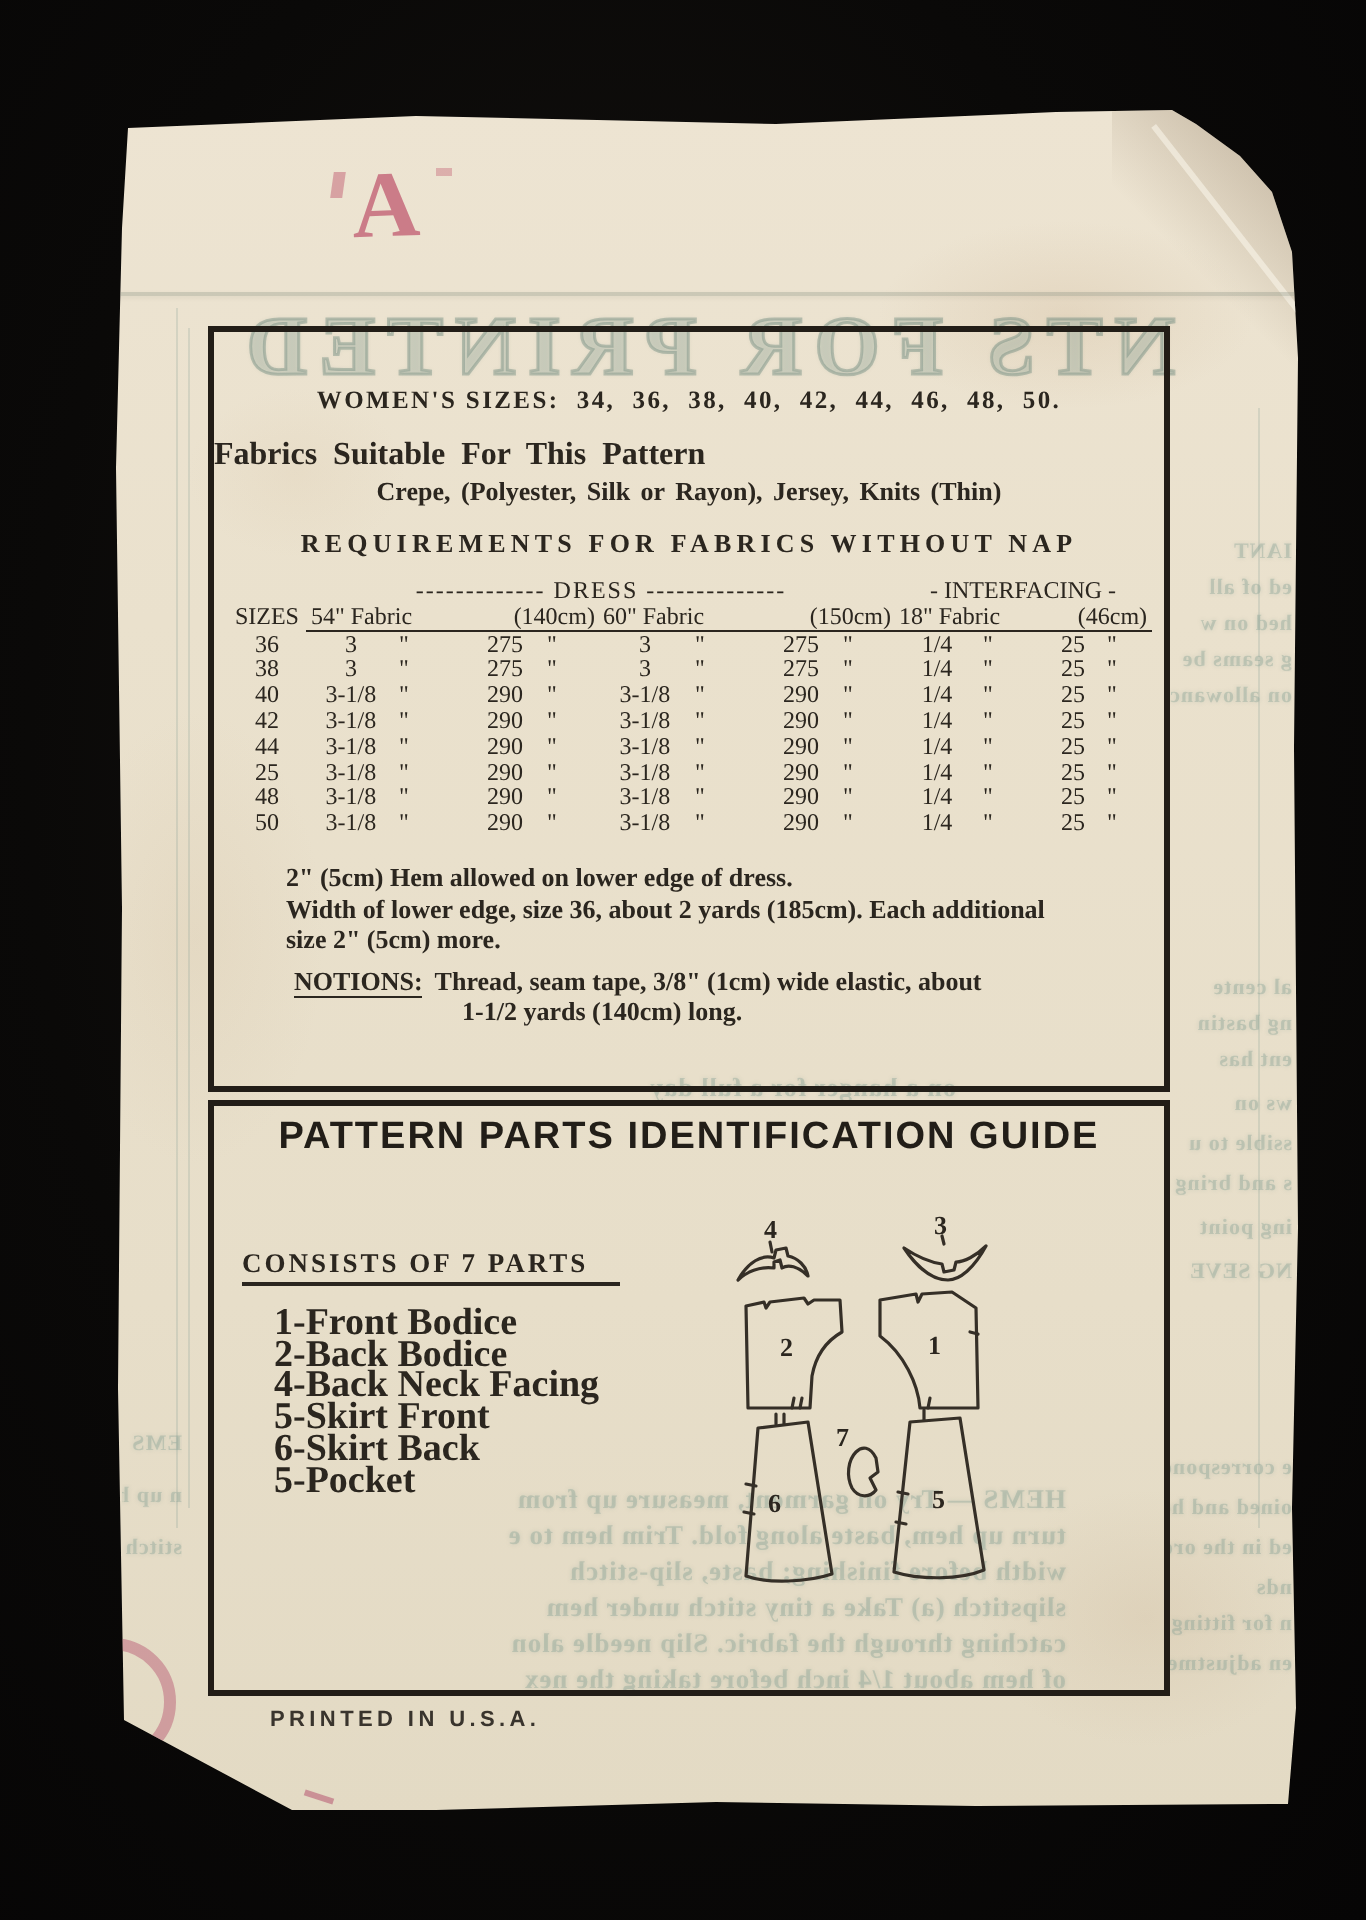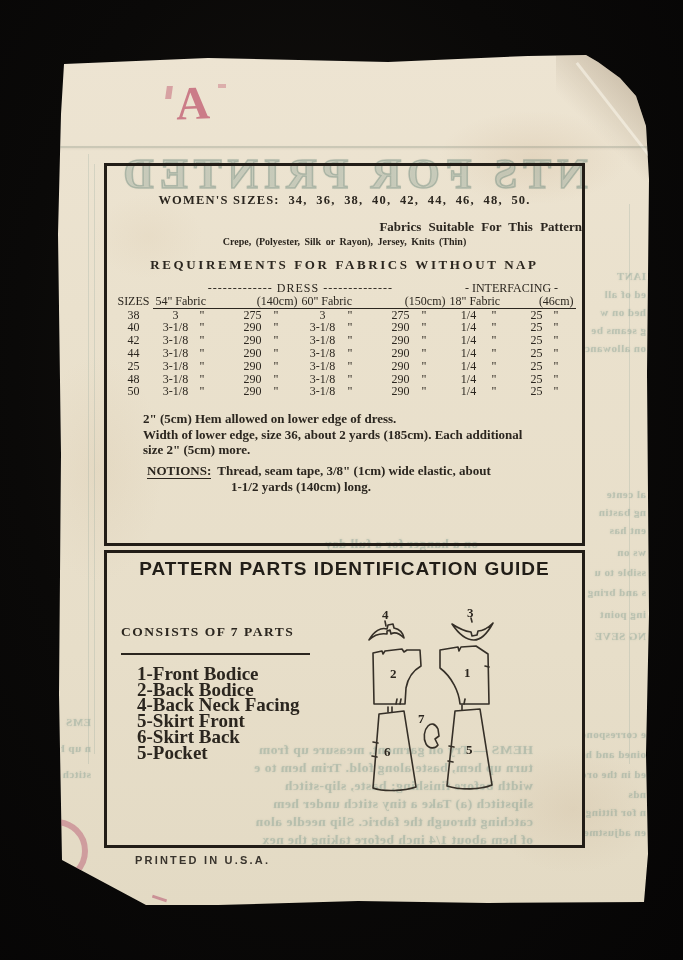--- a/index.html
+++ b/index.html
@@ -79,42 +79,42 @@
     position:absolute;left:-34px;top:765px;width:52px;height:52px;border-radius:50%;
     border:6px solid rgba(178,72,104,.42);
   }
   .stamp-dash{position:absolute;left:94px;top:843px;width:15px;height:3px;background:rgba(178,72,104,.5);transform:rotate(18deg);}
 
   
   .box{position:absolute;left:46px;width:475px;border:3px solid #221d17;background:transparent;}
   .box1{top:109px;height:377px;}
   .box2{top:496px;height:292px;}
   .sizes-line{margin-top:27px;text-align:center;font-size:12.5px;font-weight:bold;letter-spacing:1.2px;white-space:pre;}
-  .fab-title{margin-top:11px;text-align:right;font-size:13px;font-weight:bold;word-spacing:4px;}
-  .fab-list{margin-top:1px;text-align:center;font-size:10px;font-weight:bold;word-spacing:2px;}
+  .fab-title{margin-top:11px;text-align:left;font-size:16px;font-weight:bold;word-spacing:4px;}
+  .fab-list{margin-top:1px;text-align:center;font-size:13px;font-weight:bold;word-spacing:2px;}
   .req-title{margin-top:10px;text-align:center;font-size:13px;font-weight:bold;letter-spacing:2.6px;}
 
   table.yardage{margin:9px auto 0 auto;border-collapse:collapse;table-layout:fixed;width:462px;
     font-size:12px;font-weight:normal;line-height:12.8px;}
   table.yardage td{padding:0;text-align:center;overflow:hidden;}
   td.grp-dress{letter-spacing:1px;}
   .u-line{border-bottom:1.5px solid #2b261f;}
   td.colhead{font-size:12px;}
   td.colhead .pair{display:flex;justify-content:space-between;border-bottom:1.5px solid #2b261f;padding:0 2px;}
   tbody td.unit{text-align:left;padding-left:2px;}
 
   .notes{margin:13px 0 0 36px;font-size:13px;font-weight:bold;line-height:15.6px;}
   .notions{margin:5px 0 0 40px;font-size:13px;font-weight:bold;line-height:15.6px;}
   .notions .lbl{border-bottom:1.5px solid #2b261f;margin-right:6px;}
   .notions .line2{margin-left:84px;}
 
   .pp-title{margin-top:5px;text-align:center;font-family:"Liberation Sans",sans-serif;
     font-size:19px;font-weight:bold;letter-spacing:1px;color:#221e18;}
   .consists{margin:44px 0 0 14px;display:inline-block;font-size:13.5px;font-weight:bold;
-    letter-spacing:1.5px;border-bottom:2px solid #2b261f;padding:0 16px 13px 0;}
+    letter-spacing:1.5px;border-bottom:2px solid #2b261f;padding:0 16px 1px 0;}
   ul.parts{margin:11px 0 0 30px;padding:0;list-style:none;font-size:19px;font-weight:bold;line-height:15.7px;}
   svg.pieces{position:absolute;left:245px;top:53px;}
   svg.pieces path, svg.pieces line{stroke:#352f27;stroke-width:1.6;fill:none;stroke-linejoin:round;stroke-linecap:round;}
   svg.pieces text{font-family:"Liberation Serif",serif;font-size:13px;font-weight:bold;fill:#2b261f;}
 
   
   .printed-usa{position:absolute;left:77px;top:800px;font-family:"Liberation Sans",sans-serif;
     font-size:11px;font-weight:bold;letter-spacing:2.2px;color:#39342d;}
   .bottom-strip{position:absolute;left:0;top:817px;width:100%;height:36px;
     background:rgba(250,245,233,.55);border-top:1px solid rgba(70,62,50,.55);}
@@ -227,20 +227,35 @@
             <td colspan="4" class="colhead">
               <span class="pair">
                 <span>18" Fabric</span>
                 <span>(46cm)</span>
               </span>
             </td>
           </tr>
         </thead>
         <tbody id="size-table-body">
             <tr>
+              <td>36</td>
+              <td>3</td>
+              <td class="unit">"</td>
+              <td>275</td>
+              <td class="unit">"</td>
+              <td>3</td>
+              <td class="unit">"</td>
+              <td>275</td>
+              <td class="unit">"</td>
+              <td>1/4</td>
+              <td class="unit">"</td>
+              <td>25</td>
+              <td class="unit">"</td>
+            </tr>
+            <tr>
               <td>38</td>
               <td>3</td>
               <td class="unit">"</td>
               <td>275</td>
               <td class="unit">"</td>
               <td>3</td>
               <td class="unit">"</td>
               <td>275</td>
               <td class="unit">"</td>
               <td>1/4</td>

